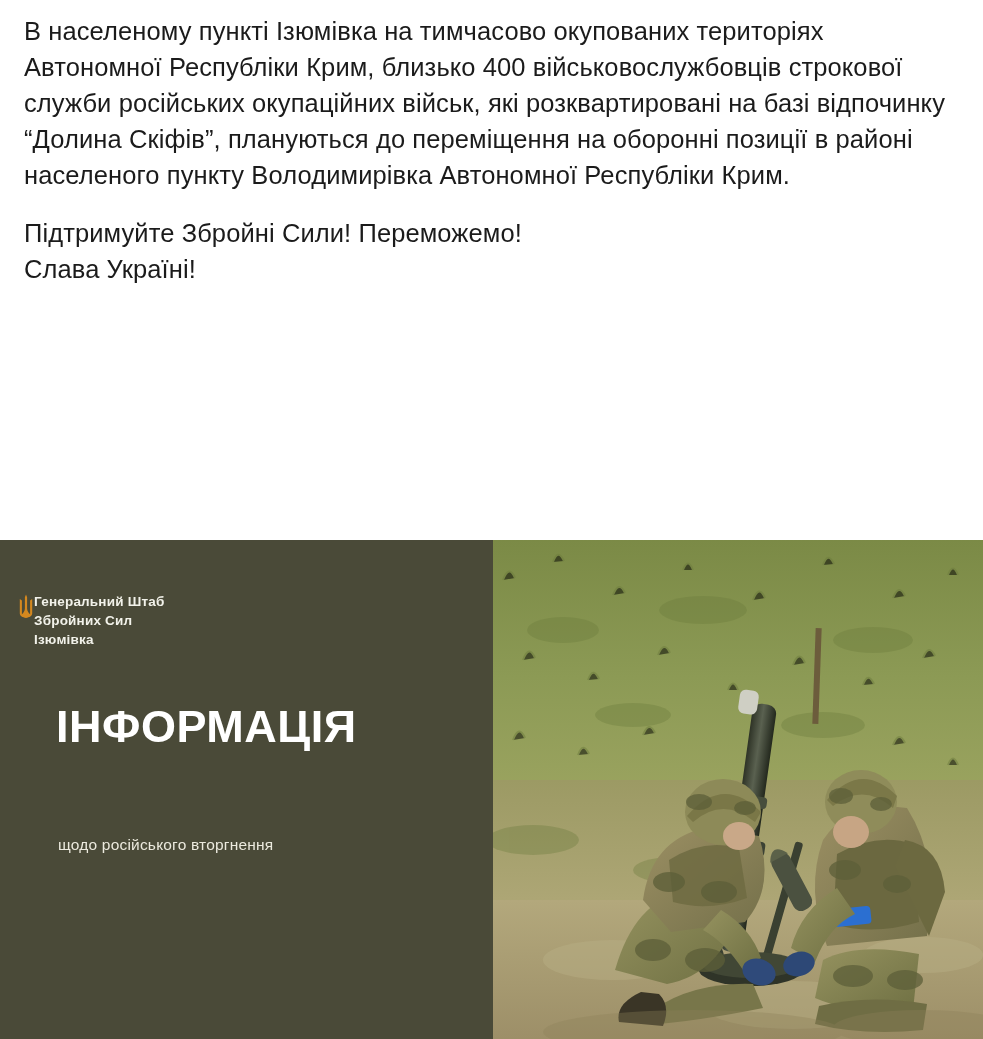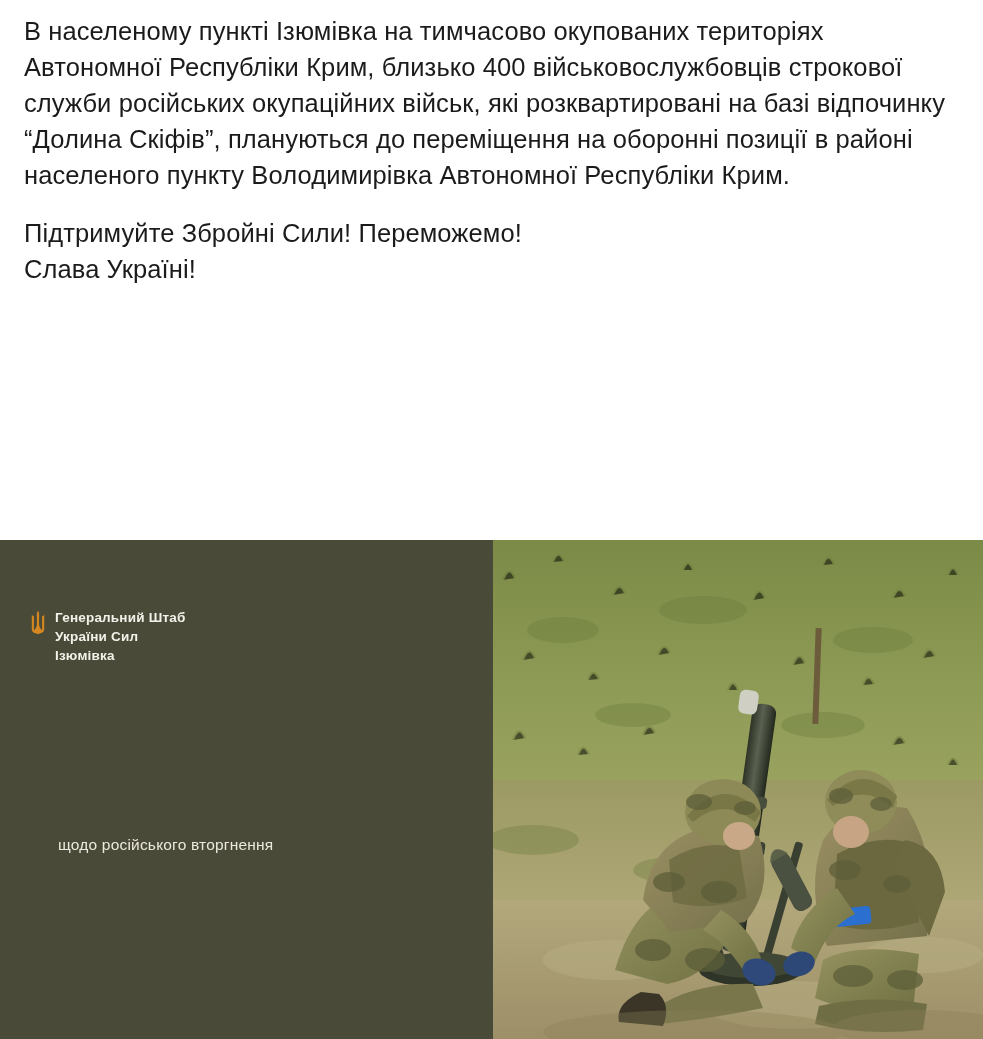--- a/index.html
+++ b/index.html
@@ -47,26 +47,24 @@
   .poster {
     width: 493px;
     height: 499px;
     background: #4a4a38;
     position: relative;
     box-sizing: border-box;
     overflow: hidden;
   }
   .poster-brand {
     position: absolute;
-    left: 30px;
+    left: 18px;
     top: 52px;
     display: flex;
     align-items: flex-start;
-    gap: 9px;
-    margin-top: 16px;
   }
   .tryzub {
     width: 16px;
     height: 24px;
     flex: 0 0 auto;
     margin-top: 2px;
   }
   .brand-lines {
     font-size: 13.5px;
     font-weight: bold;
@@ -125,26 +123,27 @@
 
     <div class="poster">
       <div class="poster-brand">
         <span class="tryzub">
           <svg viewBox="0 0 16 24" width="16" height="24" aria-hidden="true">
             <path d="M8 0.5 L9.1 3.2 L9.1 14.5 C9.1 17 10.6 19 12.1 20.3 L12.1 6.6 L14.2 5.1 L14.2 19.6 C14.2 22 11.4 23.6 8 23.9 C4.6 23.6 1.8 22 1.8 19.6 L1.8 5.1 L3.9 6.6 L3.9 20.3 C5.4 19 6.9 17 6.9 14.5 L6.9 3.2 Z" fill="#d4881f"></path>
           </svg>
         </span>
         <div class="brand-lines">
           <div>Генеральний Штаб</div>
-          <div>України Сил</div>
+          <div>Збройних Сил</div>
           <div>Ізюмівка</div>
         </div>
       </div>
 
       <div class="poster-title">
+        <span class="line2">ІНФОРМАЦІЯ</span>
       </div>
 
       <div class="poster-sub">щодо російського вторгнення</div>
     </div>
 
     <div class="photo">
       <svg viewBox="0 0 490 499" preserveAspectRatio="xMidYMid slice" aria-hidden="true">
         <defs>
           <linearGradient id="grassTop" x1="0" y1="0" x2="0" y2="1">
             <stop offset="0%" stop-color="#7b8a46"></stop>

